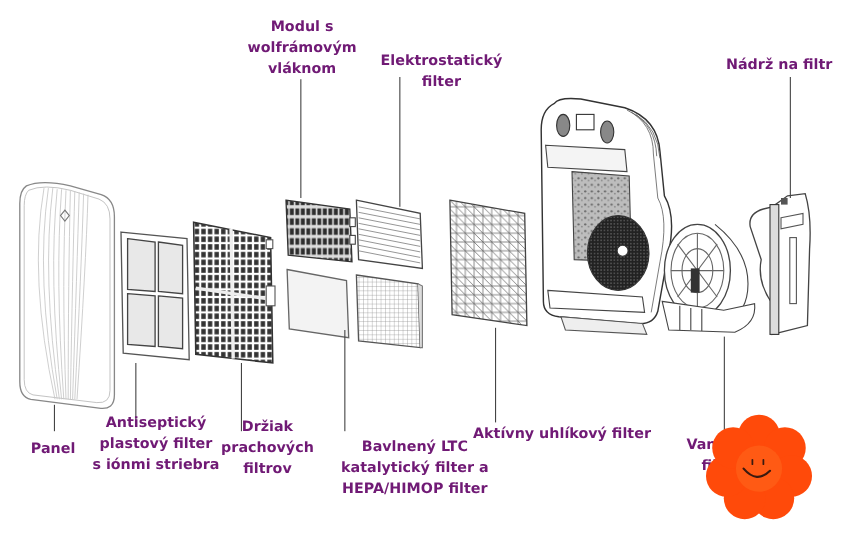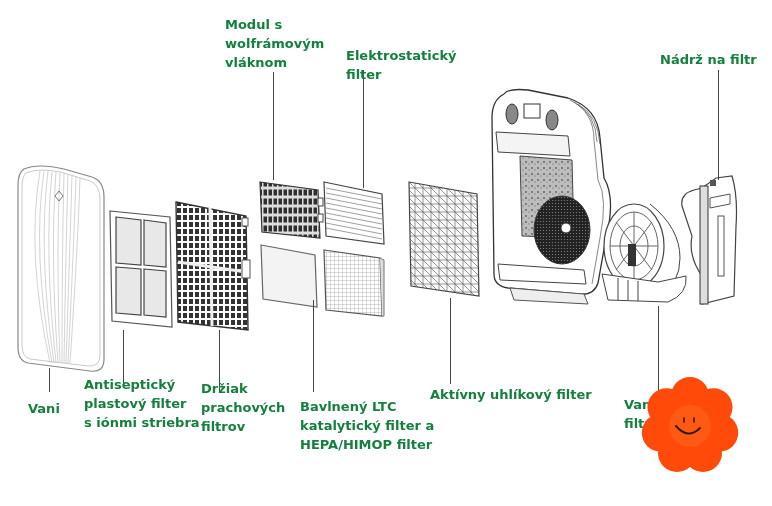--- a/index.html
+++ b/index.html
@@ -1,17 +1,17 @@
 <!DOCTYPE html>
 <html><head>
 <meta charset="utf-8">
 <style>
   html, body { margin:0; padding:0; background:#ffffff; }
   body { width:772px; height:506px; position:relative; overflow:hidden; font-family:"DejaVu Sans", sans-serif; }
-  .label { position:absolute; font-weight:bold; font-size:13px; line-height:19px; color:#15803d; white-space:pre-line; }
+  .label { position:absolute; font-weight:bold; font-size:13px; line-height:19px; color:#701a75; white-space:pre-line;text-align:center; }
   .leader { position:absolute; width:1px; background:#444; }
   svg.part { position:absolute; overflow:visible; }
   .flower { position:absolute; left:640px; top:376px; width:100px; height:100px; }
 </style>
 </head>
 <body>
 
 <svg class="part" style="left:14px;top:163px" width="92" height="212" viewBox="0 0 92 212">
   <path d="M10,6 Q24,0 50,6 L78,14 Q90,18 90,34 L90,196 Q90,210 76,208 L14,200 Q4,198 4,184 L4,22 Q4,10 10,6 Z" fill="#fff" stroke="#888" stroke-width="1.2"></path>
   <path d="M12,10 Q26,4 50,10 L76,18 Q86,22 86,36 L86,192 Q86,204 74,203 L16,196 Q8,194 8,182 L8,24 Q8,14 12,10 Z" fill="none" stroke="#bbb" stroke-width="0.8"></path>
@@ -167,33 +167,33 @@
 <div class="leader" style="left:49px;top:368px;height:24px"></div>
 <div class="leader" style="left:123px;top:330px;height:56px"></div>
 <div class="leader" style="left:219px;top:330px;height:62px"></div>
 <div class="leader" style="left:273px;top:72px;height:108px"></div>
 <div class="leader" style="left:363px;top:70px;height:118px"></div>
 <div class="leader" style="left:313px;top:300px;height:92px"></div>
 <div class="leader" style="left:450px;top:298px;height:86px"></div>
 <div class="leader" style="left:718px;top:70px;height:110px"></div>
 <div class="leader" style="left:658px;top:306px;height:90px"></div>
 
-<div class="label" style="left:28px;top:399px">Vani</div>
+<div class="label" style="left:28px;top:399px">Panel</div>
 <div class="label" style="left:84px;top:375px">Antiseptický
 plastový filter
 s iónmi striebra</div>
 <div class="label" style="left:201px;top:379px">Držiak
 prachových
 filtrov</div>
 <div class="label" style="left:225px;top:15px">Modul s
 wolfrámovým
 vláknom</div>
 <div class="label" style="left:346px;top:46px">Elektrostatický
 filter</div>
-<div class="label" style="left:300px;top:397px">Bavlnený LTC
+<div class="label" style="left:310px;top:397px">Bavlnený LTC
 katalytický filter a
 HEPA/HIMOP filter</div>
 <div class="label" style="left:430px;top:385px">Aktívny uhlíkový filter</div>
 <div class="label" style="left:660px;top:50px">Nádrž na filtr</div>
 <div class="label" style="left:624px;top:395px">Vani         ím
 filtr</div>
 
 <svg class="flower" viewBox="0 0 100 100">
   <g id="petals">
       <circle cx="50.0" cy="20.0" r="19" fill="#ff4a0a"></circle>

